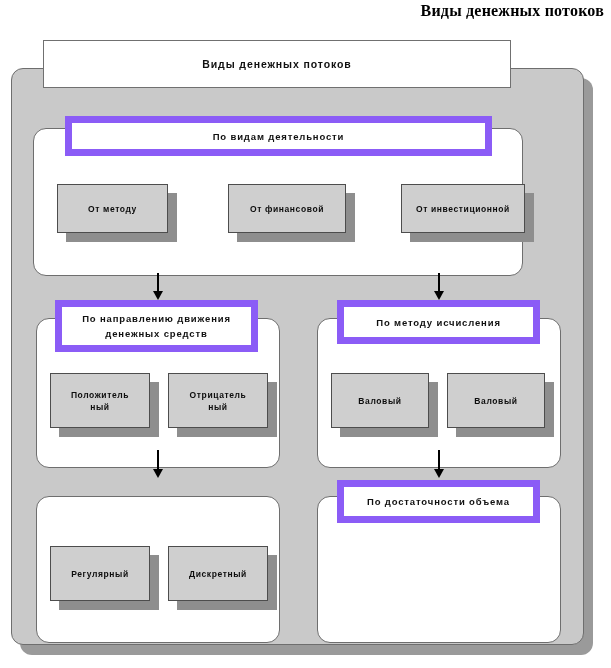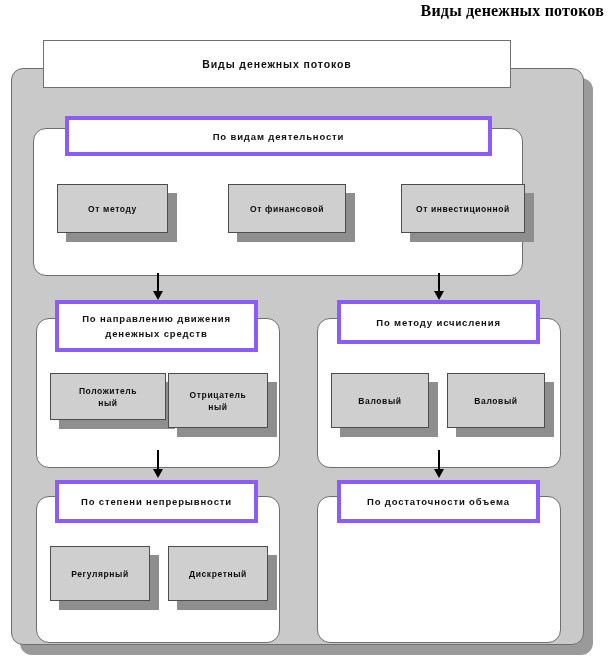--- a/index.html
+++ b/index.html
@@ -87,21 +87,21 @@
     background: #ffffff;
     border: 1px solid #6e6e6e;
     border-radius: 13px;
     box-sizing: border-box;
   }
 
   
   .group-header {
     position: absolute;
     background: #ffffff;
-    border: 4px solid #8b5cf6;
+    border: 7px solid #8b5cf6;
     box-sizing: border-box;
     display: flex;
     align-items: center;
     justify-content: center;
     text-align: center;
     z-index: 5;
   }
   .group-header .cap {
     font-size: 9.5px;
     font-weight: bold;
@@ -219,21 +219,21 @@
     <div class="stem"></div>
     <div class="head"></div>
   </div>
 
   <div class="group" style="left:36px; top:290px; width:244px; height:150px;"></div>
 
   <div class="group-header" style="left:55px; top:272px; width:203px; height:52px;">
     <span class="cap">По направлению движения денежных средств</span>
   </div>
 
-  <div class="leaf" style="left:50px; top:345px; width:100px; height:47px;padding-left:16px;">
+  <div class="leaf" style="left:50px; top:345px; width:100px; height:55px;">
     <div class="shadow"></div>
     <div class="face">
       <span class="cap"><span>Положитель</span><br><span>ный</span></span>
     </div>
   </div>
 
   <div class="leaf" style="left:168px; top:345px; width:100px; height:55px;">
     <div class="shadow"></div>
     <div class="face">
       <span class="cap"><span>Отрицатель</span><br><span>ный</span></span>
@@ -264,23 +264,20 @@
     <div class="stem"></div>
     <div class="head"></div>
   </div>
   <div class="arrow" style="left:438px; top:422px; width:2px; height:28px;">
     <div class="stem"></div>
     <div class="head"></div>
   </div>
 
   <div class="group" style="left:36px; top:468px; width:244px; height:147px;"></div>
 
-  <div class="group-header" style="left:55px; top:452px; width:203px; height:43px;">
-    <span class="cap">По степени непрерывности</span>
-  </div>
 
   <div class="leaf" style="left:50px; top:518px; width:100px; height:55px;">
     <div class="shadow"></div>
     <div class="face">
       <span class="cap">Регулярный</span>
     </div>
   </div>
 
   <div class="leaf" style="left:168px; top:518px; width:100px; height:55px;">
     <div class="shadow"></div>

